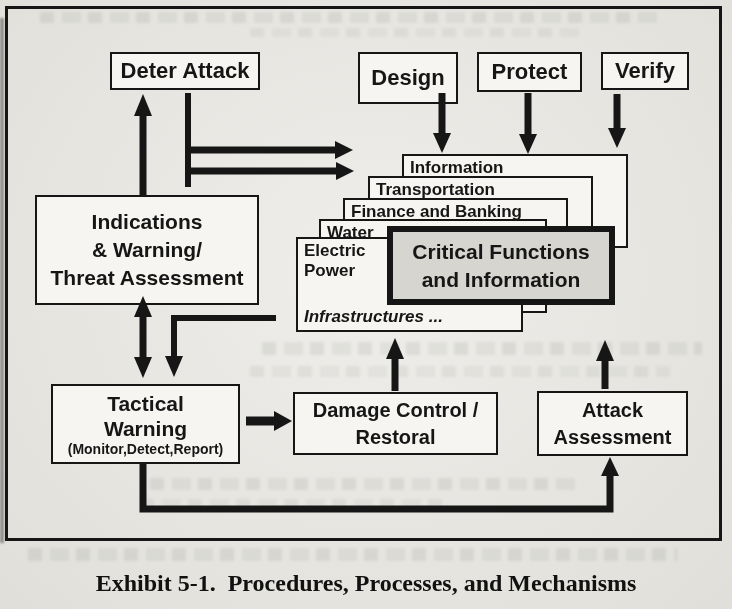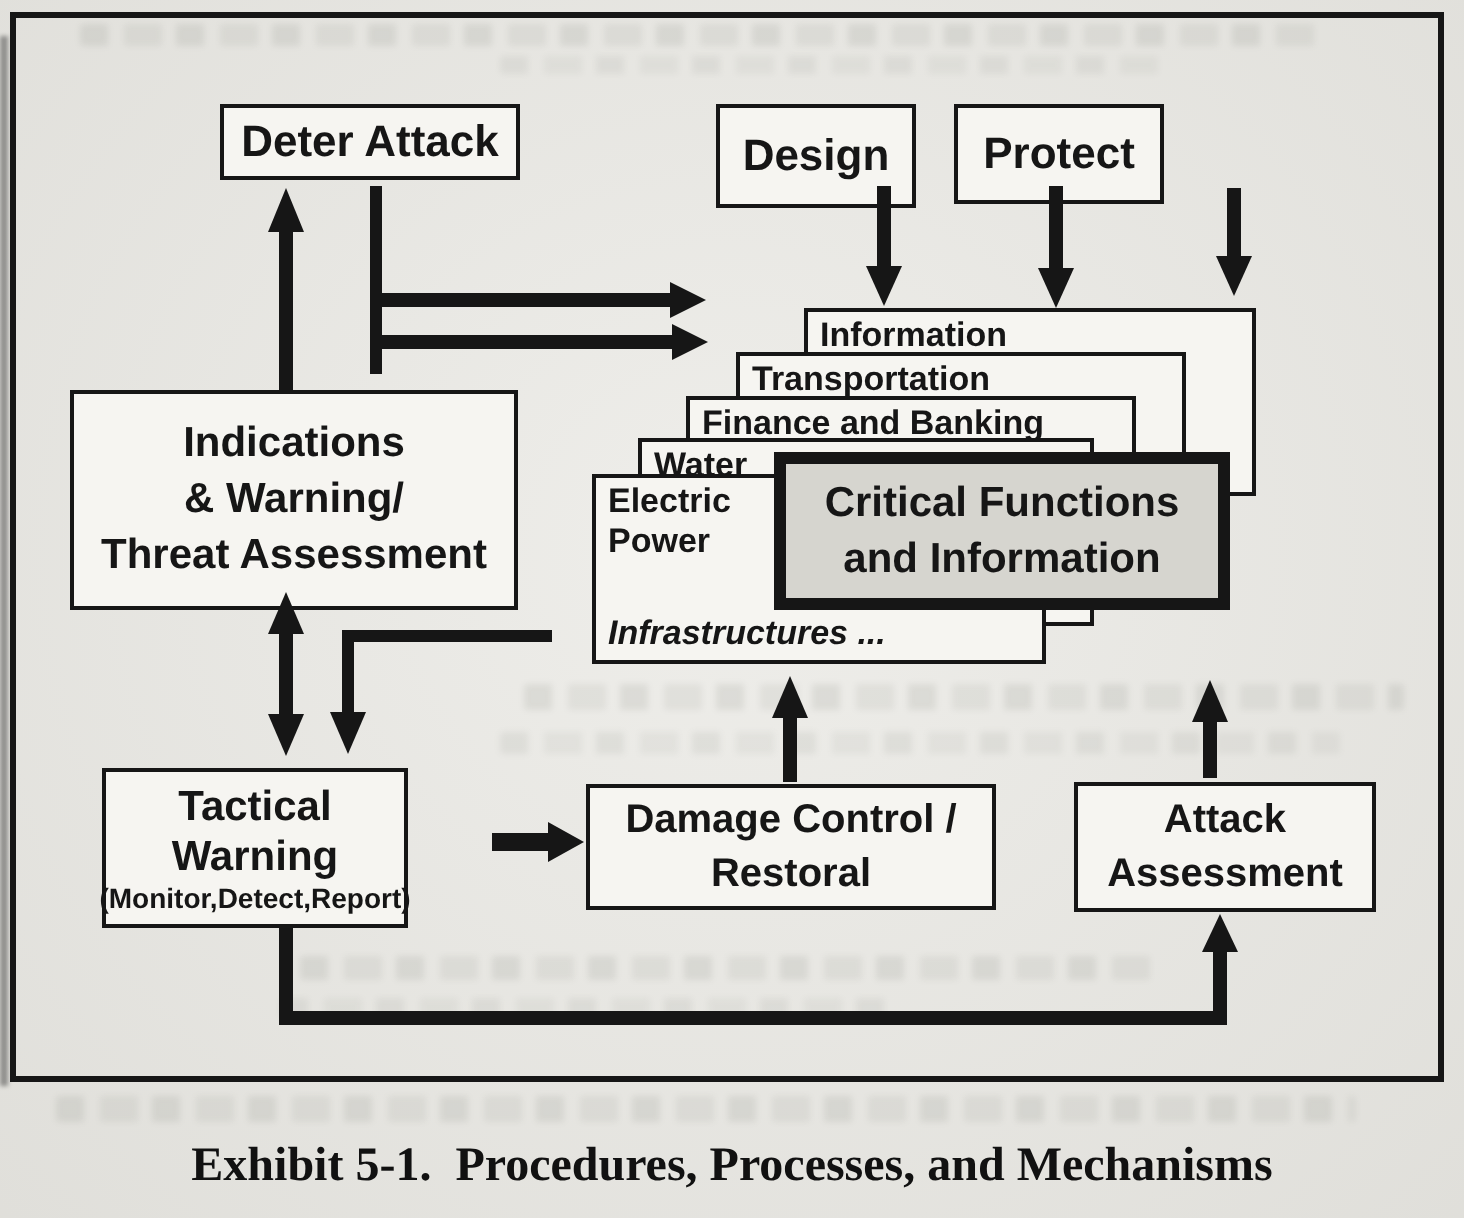--- a/index.html
+++ b/index.html
@@ -27,25 +27,25 @@
   }
   .dbox{
     position:absolute;border:2px solid var(--ink);background:var(--boxfill);
     display:flex;flex-direction:column;align-items:center;justify-content:center;
     font-weight:bold;text-align:center;line-height:1.25;
   }
   .dbox .l{display:block;}
   
   .b-deter  {left:70px; top:52px; width:150px;height:38px;font-size:22px;margin-left:40px;}
   .b-design {left:358px;top:52px; width:100px;height:52px;font-size:22px;}
-  .b-protect{left:477px;top:52px; width:105px;height:50px;font-size:22px;}
+  .b-protect{left:477px;top:52px; width:105px;height:40px;font-size:22px;}
   .b-verify {left:601px;top:52px; width:88px; height:38px;font-size:22px;}
   
   .b-iw{left:35px;top:195px;width:224px;height:110px;font-size:21px;line-height:28px;}
-  .b-tw{left:51px;top:384px;width:153px;height:80px;font-size:21px;line-height:25px;}
+  .b-tw{left:51px;top:384px;width:189px;height:80px;font-size:21px;line-height:25px;}
   .b-tw .sub{font-size:14px;line-height:17px;}
   .b-dc{left:293px;top:392px;width:205px;height:63px;font-size:20px;line-height:27px;}
   .b-aa{left:537px;top:391px;width:151px;height:65px;font-size:20px;line-height:27px;text-align:right;}
   
   .layer{position:absolute;border:2px solid var(--ink);background:var(--boxfill);}
   .layer .lab{position:absolute;left:6px;top:1px;font-weight:bold;font-size:17px;line-height:21px;white-space:nowrap;}
   .ly-info {left:402px;top:154px;width:226px;height:94px;z-index:1;}
   .ly-trans{left:368px;top:176px;width:225px;height:94px;z-index:2;}
   .ly-fin  {left:343px;top:198px;width:225px;height:94px;z-index:3;}
   .ly-water{left:319px;top:219px;width:228px;height:94px;z-index:4;}
@@ -92,20 +92,23 @@
 
   <div class="dbox b-deter">
     <span class="l">Deter Attack</span>
   </div>
   <div class="dbox b-design">
     <span class="l">Design</span>
   </div>
   <div class="dbox b-protect">
     <span class="l">Protect</span>
   </div>
+  <div class="dbox b-verify">
+    <span class="l">Verify</span>
+  </div>
 
   <div class="dbox b-iw">
     <span class="l">Indications</span>
     <span class="l">&amp; Warning/</span>
     <span class="l">Threat Assessment</span>
   </div>
 
   <div class="dbox b-tw">
     <span class="l">Tactical</span>
     <span class="l">Warning</span>

